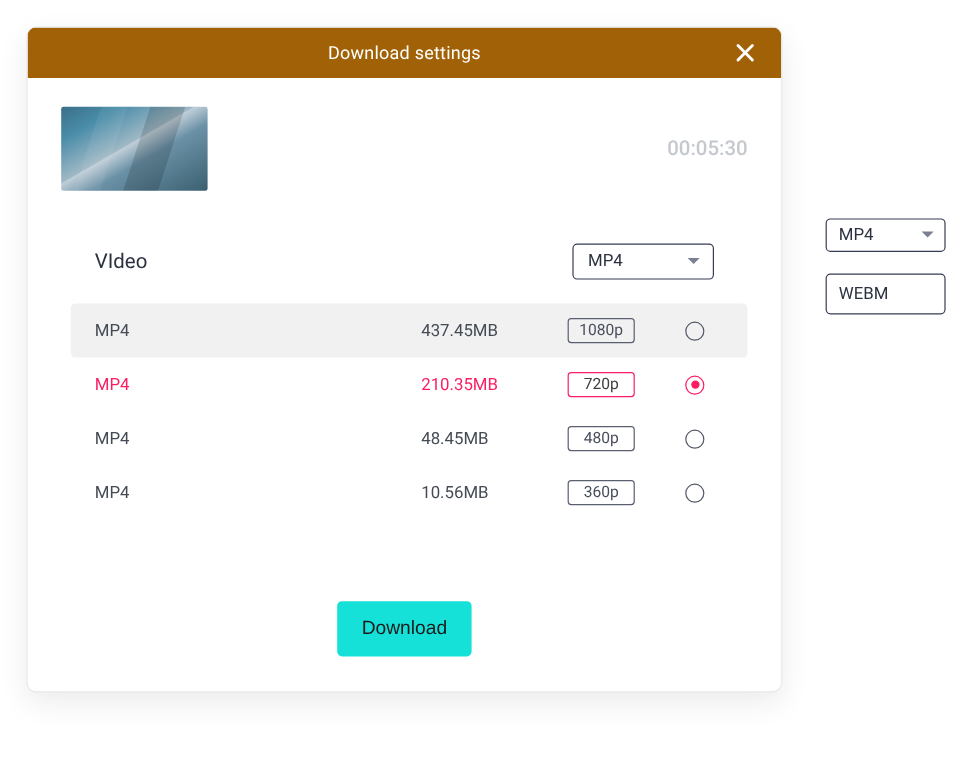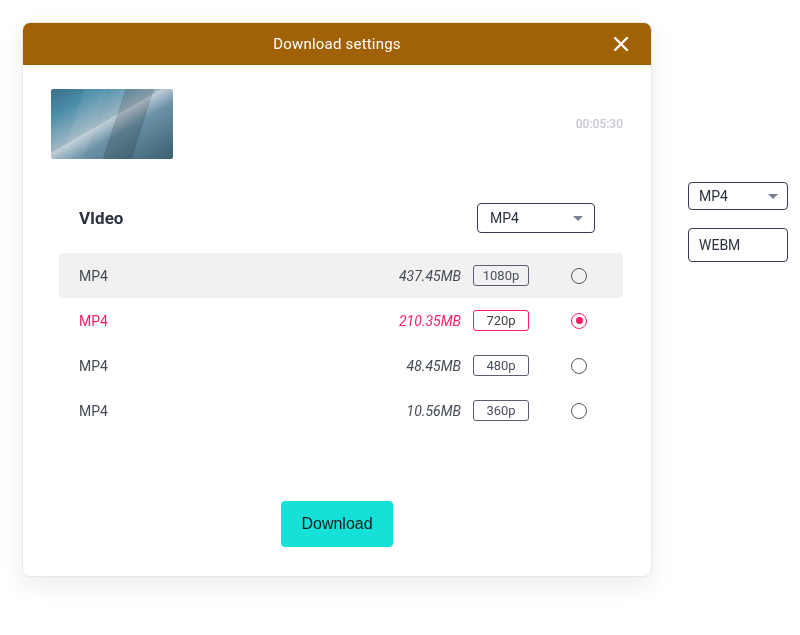--- a/index.html
+++ b/index.html
@@ -48,29 +48,29 @@
   }
   .thumb::before { left: 18%; width: 18%; }
   .thumb::after  { left: 52%; width: 24%; background: rgba(0,0,0,0.15); }
 
   .video-name {
     margin-left: 50px;
     font-size: 18px; font-weight: 700; color: #242a35;
   }
   .duration {
     margin-left: auto;
-    font-size: 12px; color: #c5c9ce; font-weight: 500;
+    font-size: 17px; color: #c5c9ce; font-weight: 500;
   }
 
   .section-row {
     display: flex; align-items: center; justify-content: space-between;
     padding: 36px 56px 12px 56px;
   }
   .section-label {
-    font-size: 17px; font-weight: 700; color: #2b313f;
+    font-size: 17px; font-weight: 400; color: #2b313f;
   }
 
   .dd {
     display: inline-flex; align-items: center; justify-content: space-between;
     border: 1.5px solid #373c54; border-radius: 4px;
     padding: 6px 10px 6px 12px;
     min-width: 118px;
     font-size: 14px; color: #2b313f; cursor: pointer;
     background: #fff;
   }
@@ -83,21 +83,21 @@
     grid-template-columns: 1fr 110px 72px 44px;
     align-items: center;
     column-gap: 12px;
     padding: 12px 22px 12px 20px;
     font-size: 14px; color: #454b55;
     border-radius: 4px;
   }
   .option-row.hover-row { background: #f1f1f1; }
   .option-row.selected-row { color: #fb1e63; }
   .opt-format {}
-  .opt-size { text-align: right; font-style: italic; }
+  .opt-size { text-align: left; }
 
   .res-chip {
     display: inline-flex; align-items: center; justify-content: center;
     border: 1px solid #5a5f70; border-radius: 3px;
     font-size: 13px; padding: 2px 0; width: 56px;
     color: #4b4f5d;
     justify-self: start;
   }
   .selected-row .res-chip { border-color: #fb1e63; color: #404040; }
 

